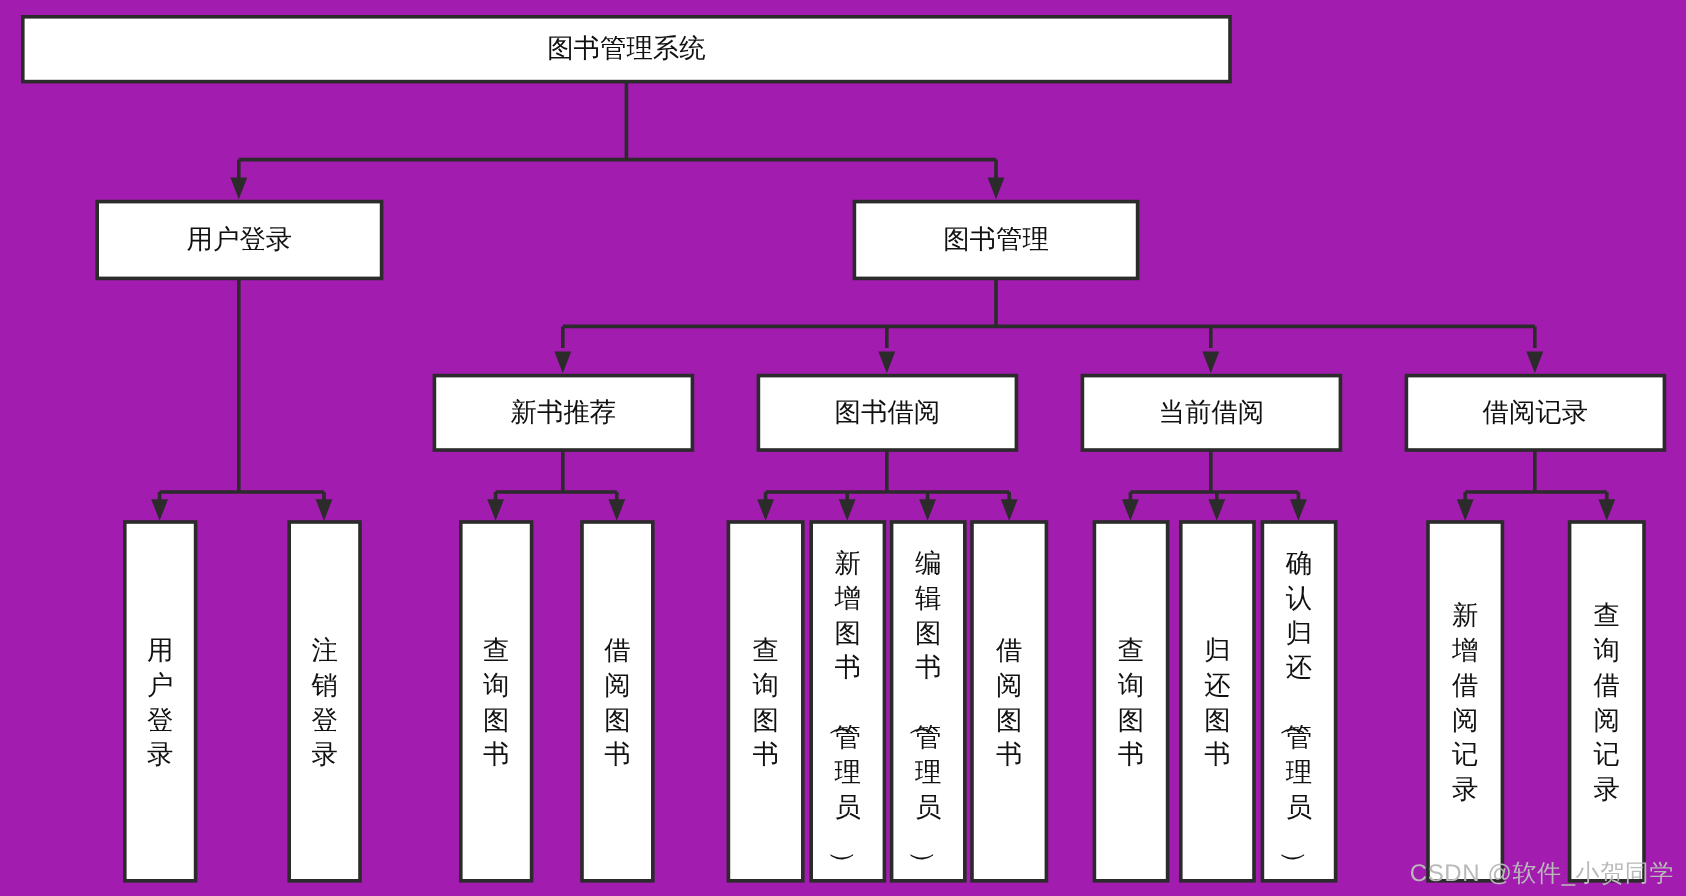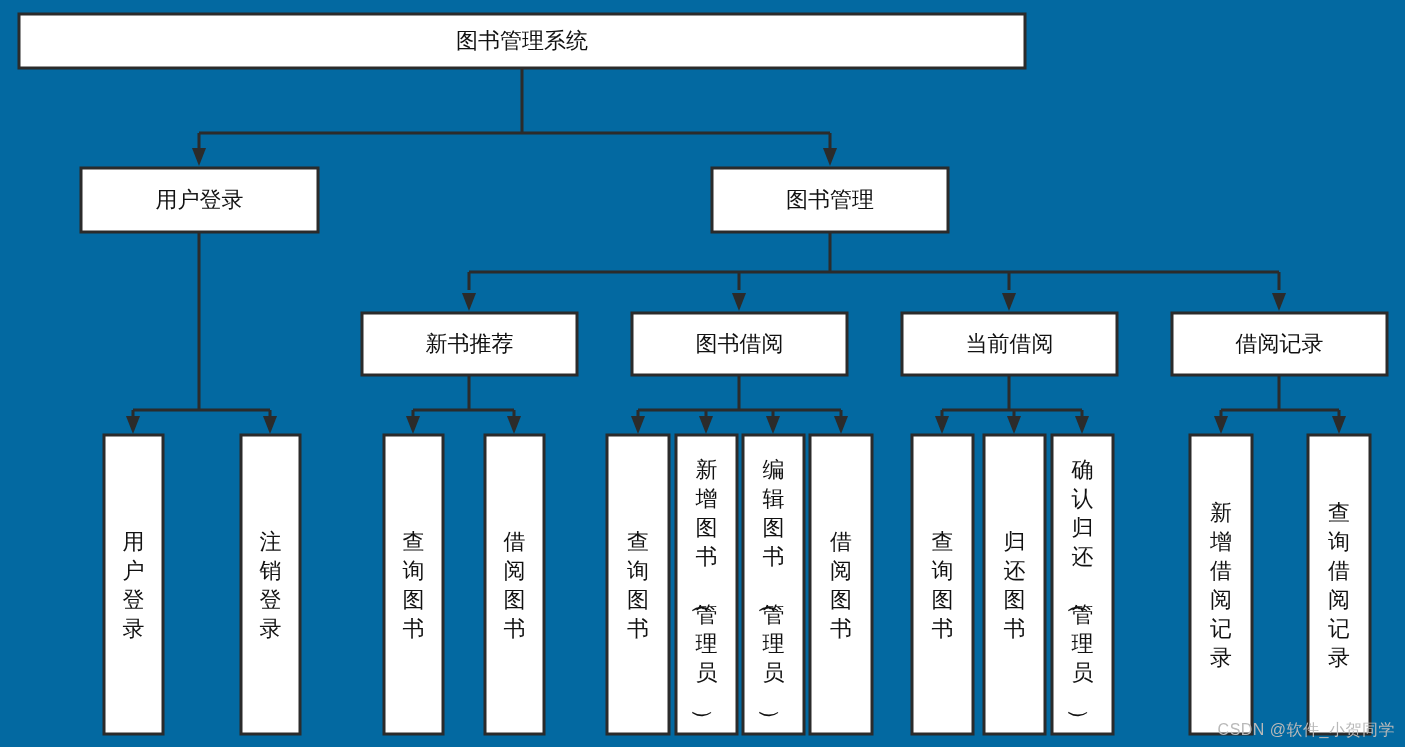--- a/index.html
+++ b/index.html
@@ -1,21 +1,21 @@
 <!DOCTYPE html>
 <html><head>
 <meta charset="utf-8">
 <style>
   html,body{margin:0;padding:0;background:#ffffff;}
   body{
     width:1405px;height:747px;
     font-family:"Liberation Sans","DejaVu Sans",sans-serif;
     overflow:hidden;
   }
-  #canvas{position:relative;width:1405px;height:747px;background:#0369a1;}
+  #canvas{position:relative;width:1405px;height:747px;background:#a21caf;}
   #diagram{position:absolute;left:0;top:0;width:1405px;height:747px;}
   .node-box{
     fill:#ffffff;
     stroke:#2b2b2b;
     stroke-width:3;
   }
   .edge{
     fill:none;
     stroke:#2b2b2b;
     stroke-width:3;
@@ -34,21 +34,21 @@
     fill:#111111;
     font-family:"Liberation Sans","DejaVu Sans",sans-serif;
     font-size:22px;
     text-anchor:middle;
   }
   .watermark{
     position:absolute;
     right:10px;
     bottom:6px;
     font-family:"Liberation Sans","DejaVu Sans",sans-serif;
-    font-size:16px;
+    font-size:20px;
     color:#b9b9b9;
     letter-spacing:0.5px;
     white-space:nowrap;
     user-select:none;
   }
 </style>
 </head>
 <body>
 
 <div id="canvas">

